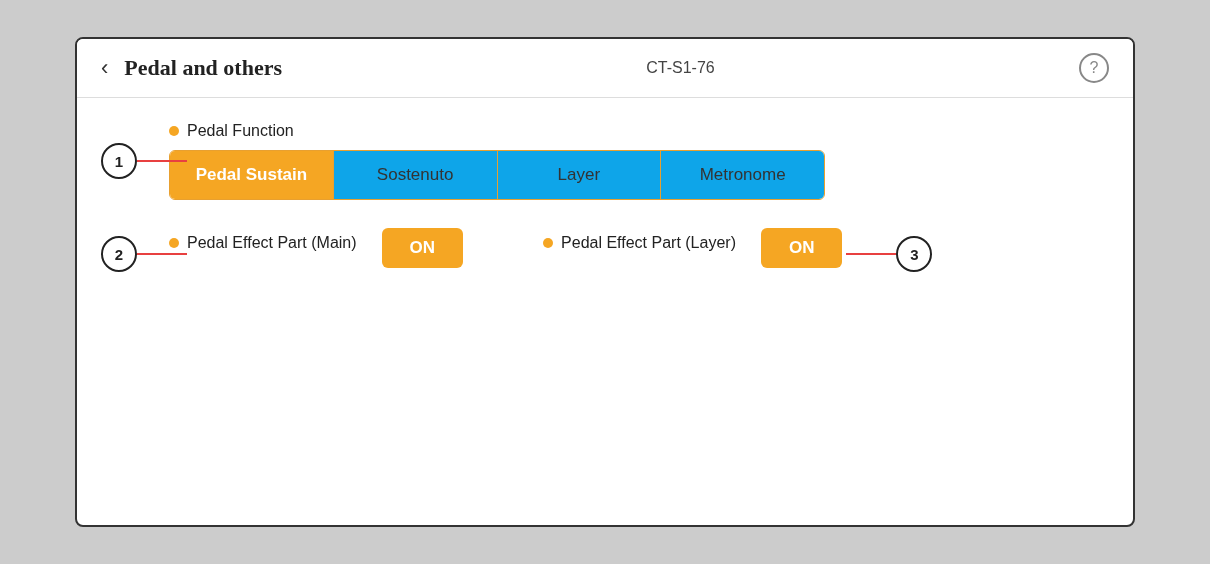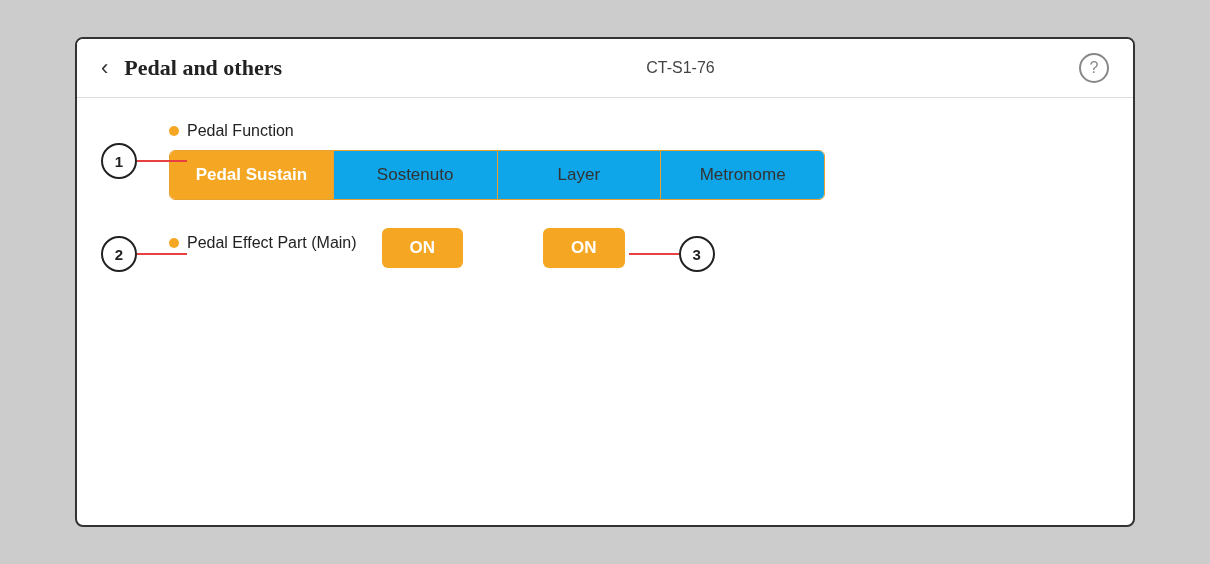--- a/index.html
+++ b/index.html
@@ -222,20 +222,24 @@
 
       <div class="effect-part">
         <div class="section-label">
           <span class="dot"></span>
           <span>Pedal Effect Part (Main)</span>
         </div>
         <button class="on-btn">ON</button>
       </div>
 
       <div class="effect-part" style="position:relative;">
+        <div class="section-label">
+          <span class="dot"></span>
+          <span>Pedal Effect Part (Layer)</span>
+        </div>
         <button class="on-btn">ON</button>
 
         <div style="position:absolute; right:-90px; top:8px; display:flex; align-items:center; z-index:10;">
           <div style="width:50px; height:2px; background:#e84040;"></div>
           <div class="annot-circle-small">
             <span>3</span>
           </div>
         </div>
       </div>
 

